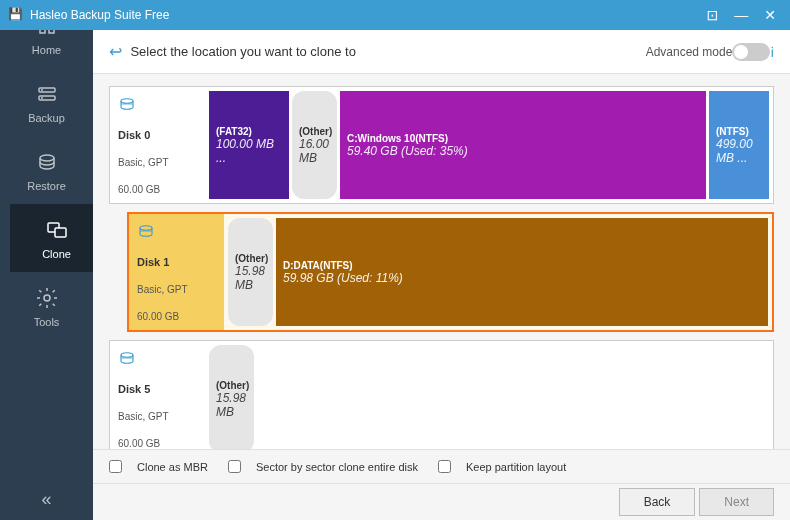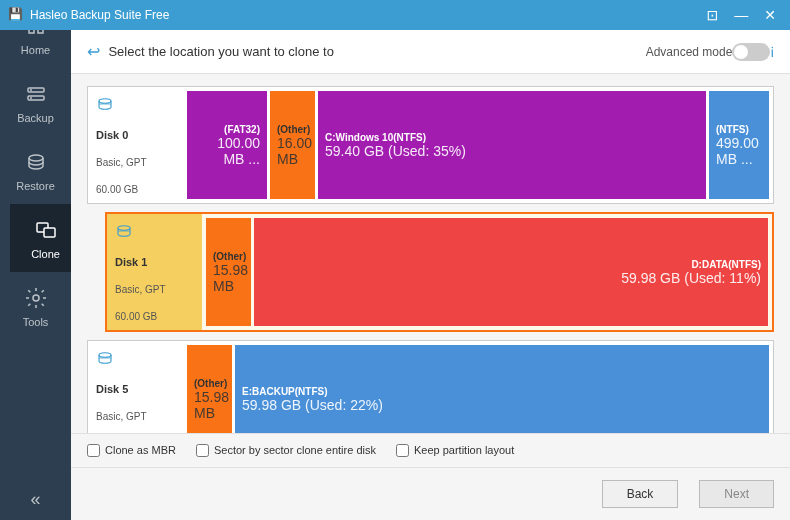--- a/index.html
+++ b/index.html
@@ -1,20 +1,20 @@
 <!DOCTYPE html>
 <html><head>
   <meta charset="utf-8">
   <style>
     * { box-sizing: border-box; margin: 0; padding: 0; }
     body { width: 790px; height: 520px; font-family: 'Segoe UI', Arial, sans-serif; font-size: 12px; overflow: hidden; background: #fff; display: flex; }
 
     
     .sidebar {
-      width: 71px;
+      width: 93px;
       background: #2c3e50;
       display: flex;
       flex-direction: column;
       align-items: center;
       padding-top: 0;
     }
     .sidebar-item {
       width: 100%;
       display: flex;
       flex-direction: column;
@@ -148,49 +148,49 @@
       flex-direction: column;
       justify-content: center;
       padding: 4px 6px;
       font-size: 10px;
       color: #333;
       border: 1px solid transparent;
       min-width: 40px;
     }
 
     
-    .part-fat32 { background: #a21caf; color: #fff; width: 80px; min-width: 80px; text-align: right; }
-    .part-other-small { background: #f97316; width: 45px; min-width: 45px; }
+    .part-fat32 { background: #4c1d95; color: #fff; width: 80px; min-width: 80px; }
+    .part-other-small { background: #e5e5e5; width: 45px; min-width: 45px; border-radius: 12px; }
     .part-win { background: #a21caf; color: #fff; flex: 1; }
     .part-ntfs-big { background: #4a90d9; color: #fff; width: 60px; min-width: 60px; }
-    .part-data { background: #ef4444; color: #fff; flex: 1; align-items: flex-end; }
+    .part-data { background: #a16207; color: #fff; flex: 1; }
     .part-backup { background: #4a90d9; color: #fff; flex: 1; }
 
     .partition-label { font-weight: bold; font-size: 10px; }
-    .partition-sub { font-size: 14px; opacity: 0.9; }
+    .partition-sub { font-size: 12px; opacity: 0.9; font-style: italic; }
 
     
     .footer-checks {
       padding: 10px 16px;
       background: #f5f5f5;
       display: flex;
       align-items: center;
       gap: 20px;
       border-top: 1px solid #e0e0e0;
     }
-    .check-item { display: flex; gap: 5px; font-size: 11px; color: #333; cursor: pointer; }
+    .check-item { display: flex; align-items: center; gap: 15px; font-size: 11px; color: #333; cursor: pointer; }
     .check-item input[type=checkbox] { cursor: pointer; }
 
     
     .footer-buttons {
-      padding: 12px 16px;
+      padding: 4px 16px;
       background: #f5f5f5;
       display: flex;
       justify-content: flex-end;
-      gap: 21px;
+      gap: 4px;
       border-top: 1px solid #e0e0e0;
       align-items: flex-end;
     }
     .btn {
       padding: 6px 24px;
       font-size: 12px;
       border: 1px solid #bbb;
       background: #f0f0f0;
       cursor: pointer;
       color: #333;
@@ -351,24 +351,20 @@
           </svg>
         </div>
         <div class="disk-name">Disk 5</div>
         <div class="disk-type">Basic, GPT</div>
         <div class="disk-size">60.00 GB</div>
       </div>
       <div class="disk-partitions">
         <div class="partition part-other-small">
           <span class="partition-label">(Other)</span>
           <span class="partition-sub">15.98 MB</span>
-        </div>
-        <div class="partition part-backup">
-          <span class="partition-label">E:BACKUP(NTFS)</span>
-          <span class="partition-sub">59.98 GB (Used: 22%)</span>
         </div>
       </div>
     </div>
 
   </div>
 
   <div class="footer-checks">
     <label class="check-item">
       <input type="checkbox" style="">
       <span>Clone as MBR</span>

